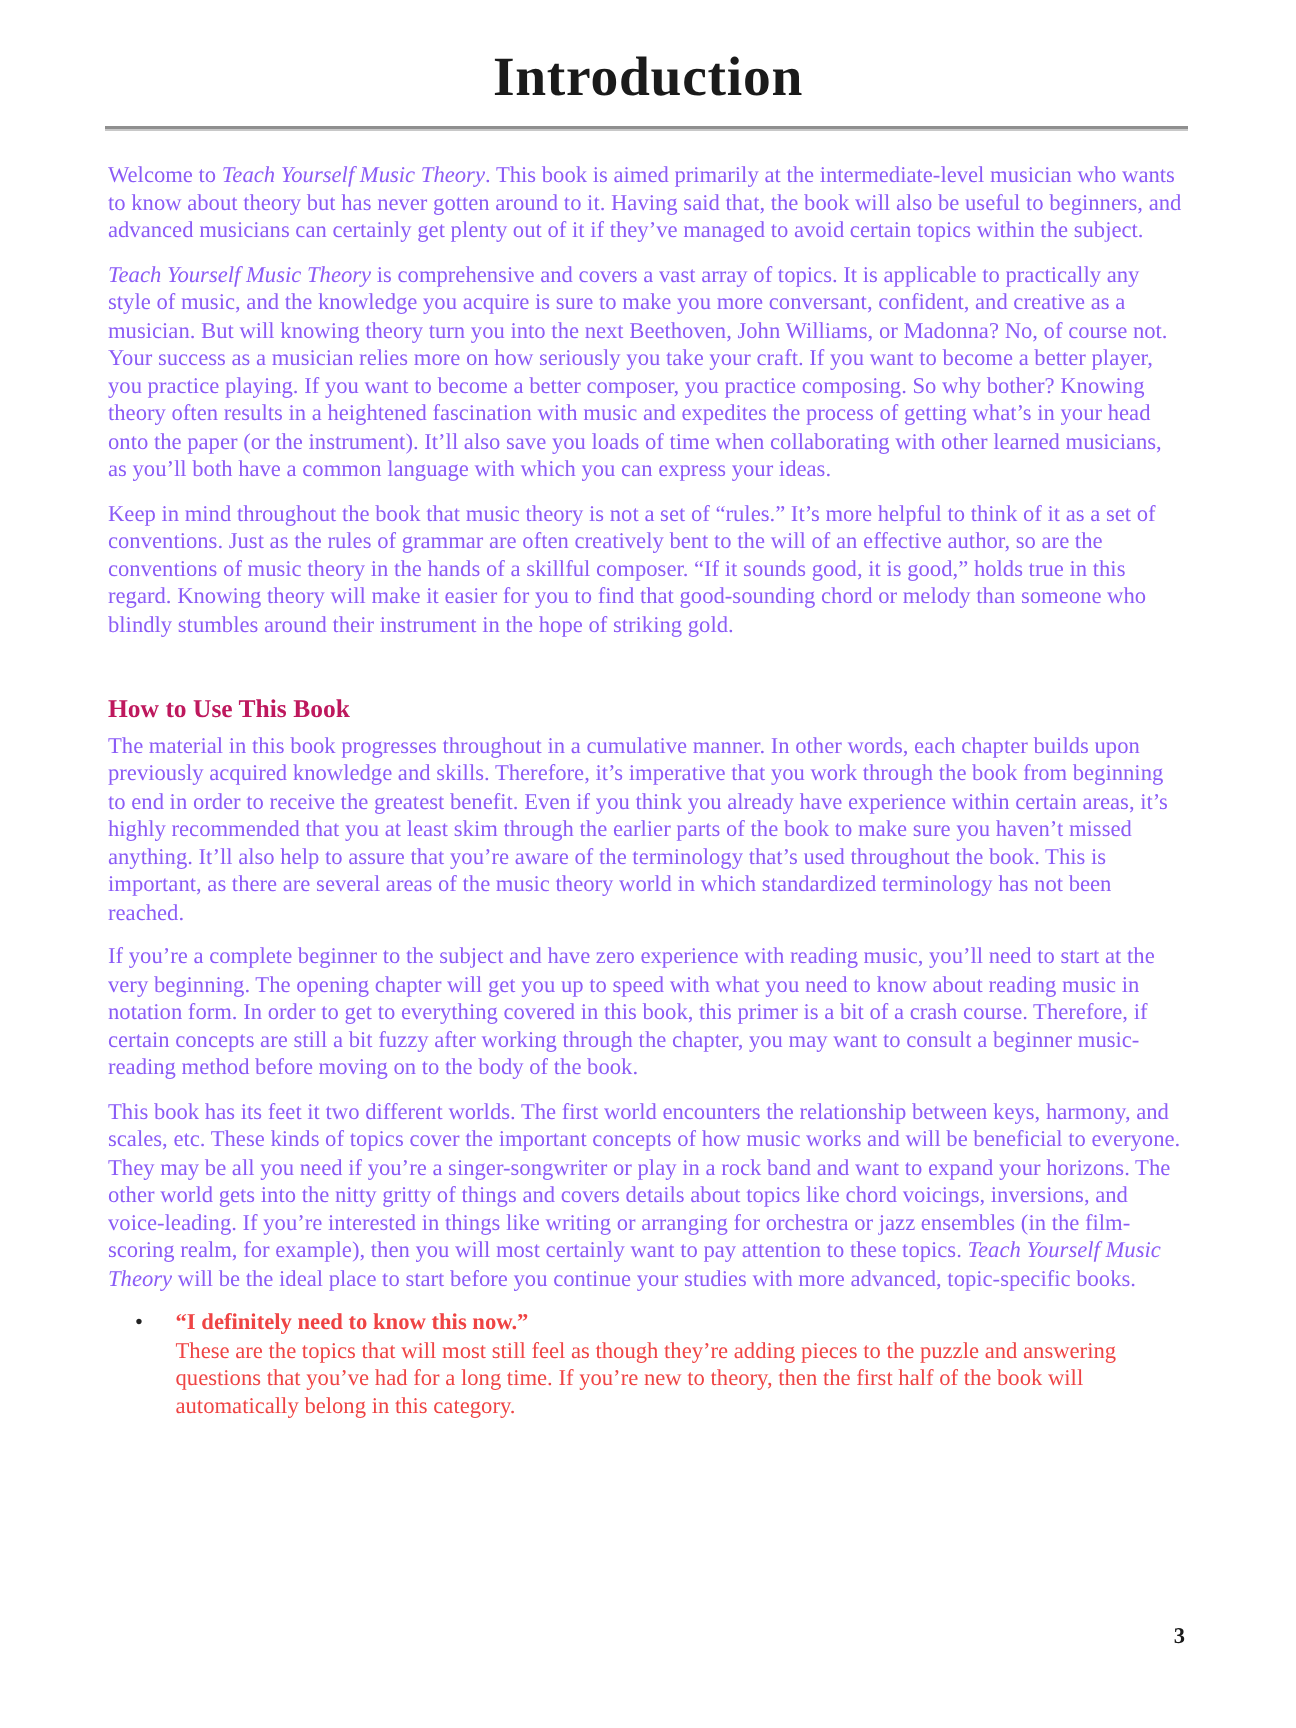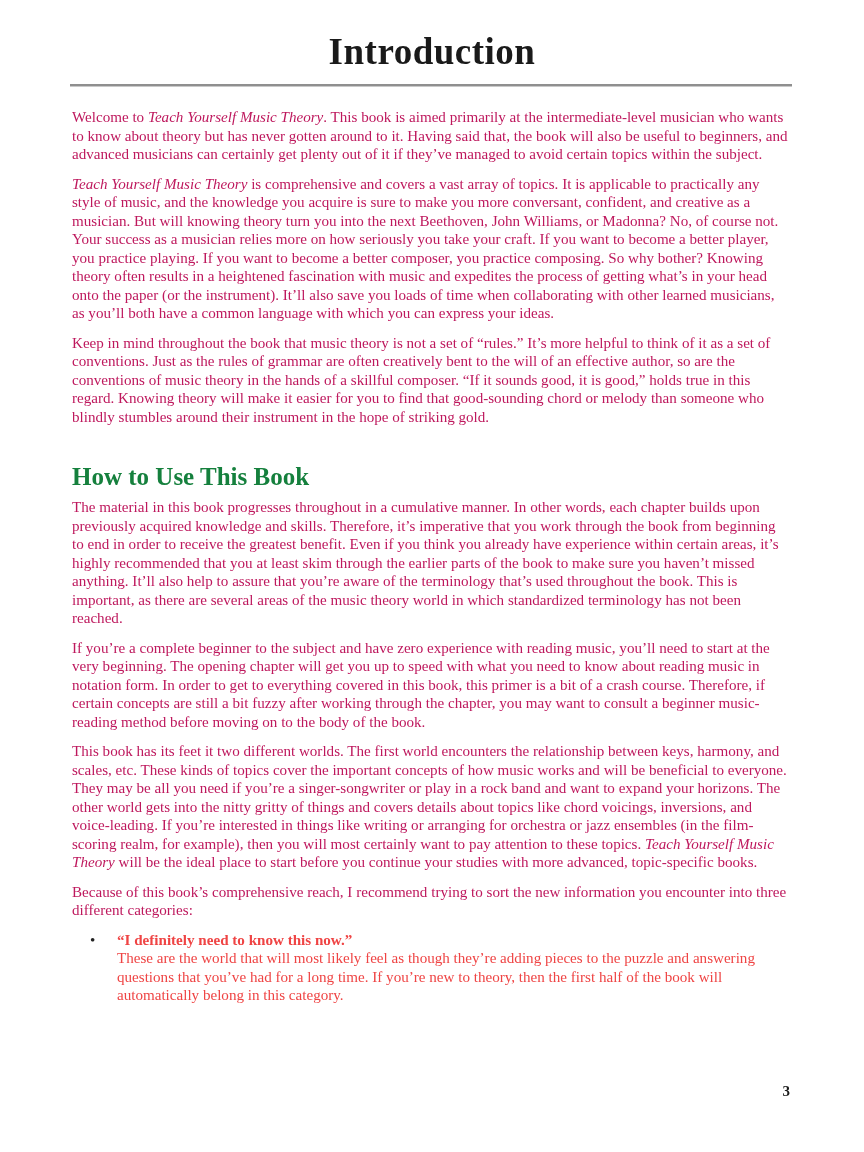--- a/index.html
+++ b/index.html
@@ -39,28 +39,28 @@
   .content {
     padding: 21px 74px 0 72px;
     width: 718px;
     box-sizing: content-box;
   }
   .content p {
     margin: 0 0 11px 0;
     font-size: 15.1px;
     line-height: 18.5px;
     text-align: left;
-    color: #be185d;
+    color: #8b5cf6;
   }
   h2.section-heading {
     margin: 37px 0 6px 0;
-    font-size: 25px;
+    font-size: 17px;
     line-height: 1.15;
     font-weight: bold;
-    color: #15803d;
+    color: #be185d;
   }
   .bullet-item {
     display: flex;
     margin: 0 0 11px 0;
     padding-left: 18px;
   }
   .bullet-marker {
     width: 27px;
     flex: 0 0 27px;
     font-size: 15.1px;
@@ -104,27 +104,26 @@
 
 
     <h2 class="section-heading">How to Use This Book</h2>
 
     <p><span>The material in this book progresses throughout in a cumulative manner. In other words, each chapter builds upon previously acquired knowledge and skills. Therefore, it’s imperative that you work through the book from beginning to end in order to receive the greatest benefit. Even if you think you already have experience within certain areas, it’s highly recommended that you at least skim through the earlier parts of the book to make sure you haven’t missed anything. It’ll also help to assure that you’re aware of the terminology that’s used throughout the book. This is important, as there are several areas of the music theory world in which standardized terminology has not been reached.</span></p>
 
     <p><span>If you’re a complete beginner to the subject and have zero experience with reading music, you’ll need to start at the very beginning. The opening chapter will get you up to speed with what you need to know about reading music in notation form. In order to get to everything covered in this book, this primer is a bit of a crash course. Therefore, if certain concepts are still a bit fuzzy after working through the chapter, you may want to consult a beginner music-reading method before moving on to the body of the book.</span></p>
 
     <p><span>This book has its feet it two different worlds. The first world encounters the relationship between keys, harmony, and scales, etc. These kinds of topics cover the important concepts of how music works and will be beneficial to everyone. They may be all you need if you’re a singer-songwriter or play in a rock band and want to expand your horizons. The other world gets into the nitty gritty of things and covers details about topics like chord voicings, inversions, and voice-leading. If you’re interested in things like writing or arranging for orchestra or jazz ensembles (in the film-scoring realm, for example), then you will most certainly want to pay attention to these topics. </span><span style="font-style: italic;">Teach Yourself Music Theory</span><span> will be the ideal place to start before you continue your studies with more advanced, topic-specific books.</span></p>
 
-    <p><span>Because of this book’s comprehensive reach, I recommend trying to sort the new information you encounter into three different categories:</span></p>
 
     <div class="bullet-item">
       <span class="bullet-marker">•</span>
       <div class="bullet-text">
         <div class="bullet-heading">“I definitely need to know this now.”</div>
-        <div class="bullet-body">These are the world that will most likely feel as though they’re adding pieces to the puzzle and answering questions that you’ve had for a long time. If you’re new to theory, then the first half of the book will automatically belong in this category.</div>
+        <div class="bullet-body">These are the topics that will most still feel as though they’re adding pieces to the puzzle and answering questions that you’ve had for a long time. If you’re new to theory, then the first half of the book will automatically belong in this category.</div>
       </div>
     </div>
 
   </div>
 
   <div class="page-number">3</div>
 
 </div>
 
 </body></html>

